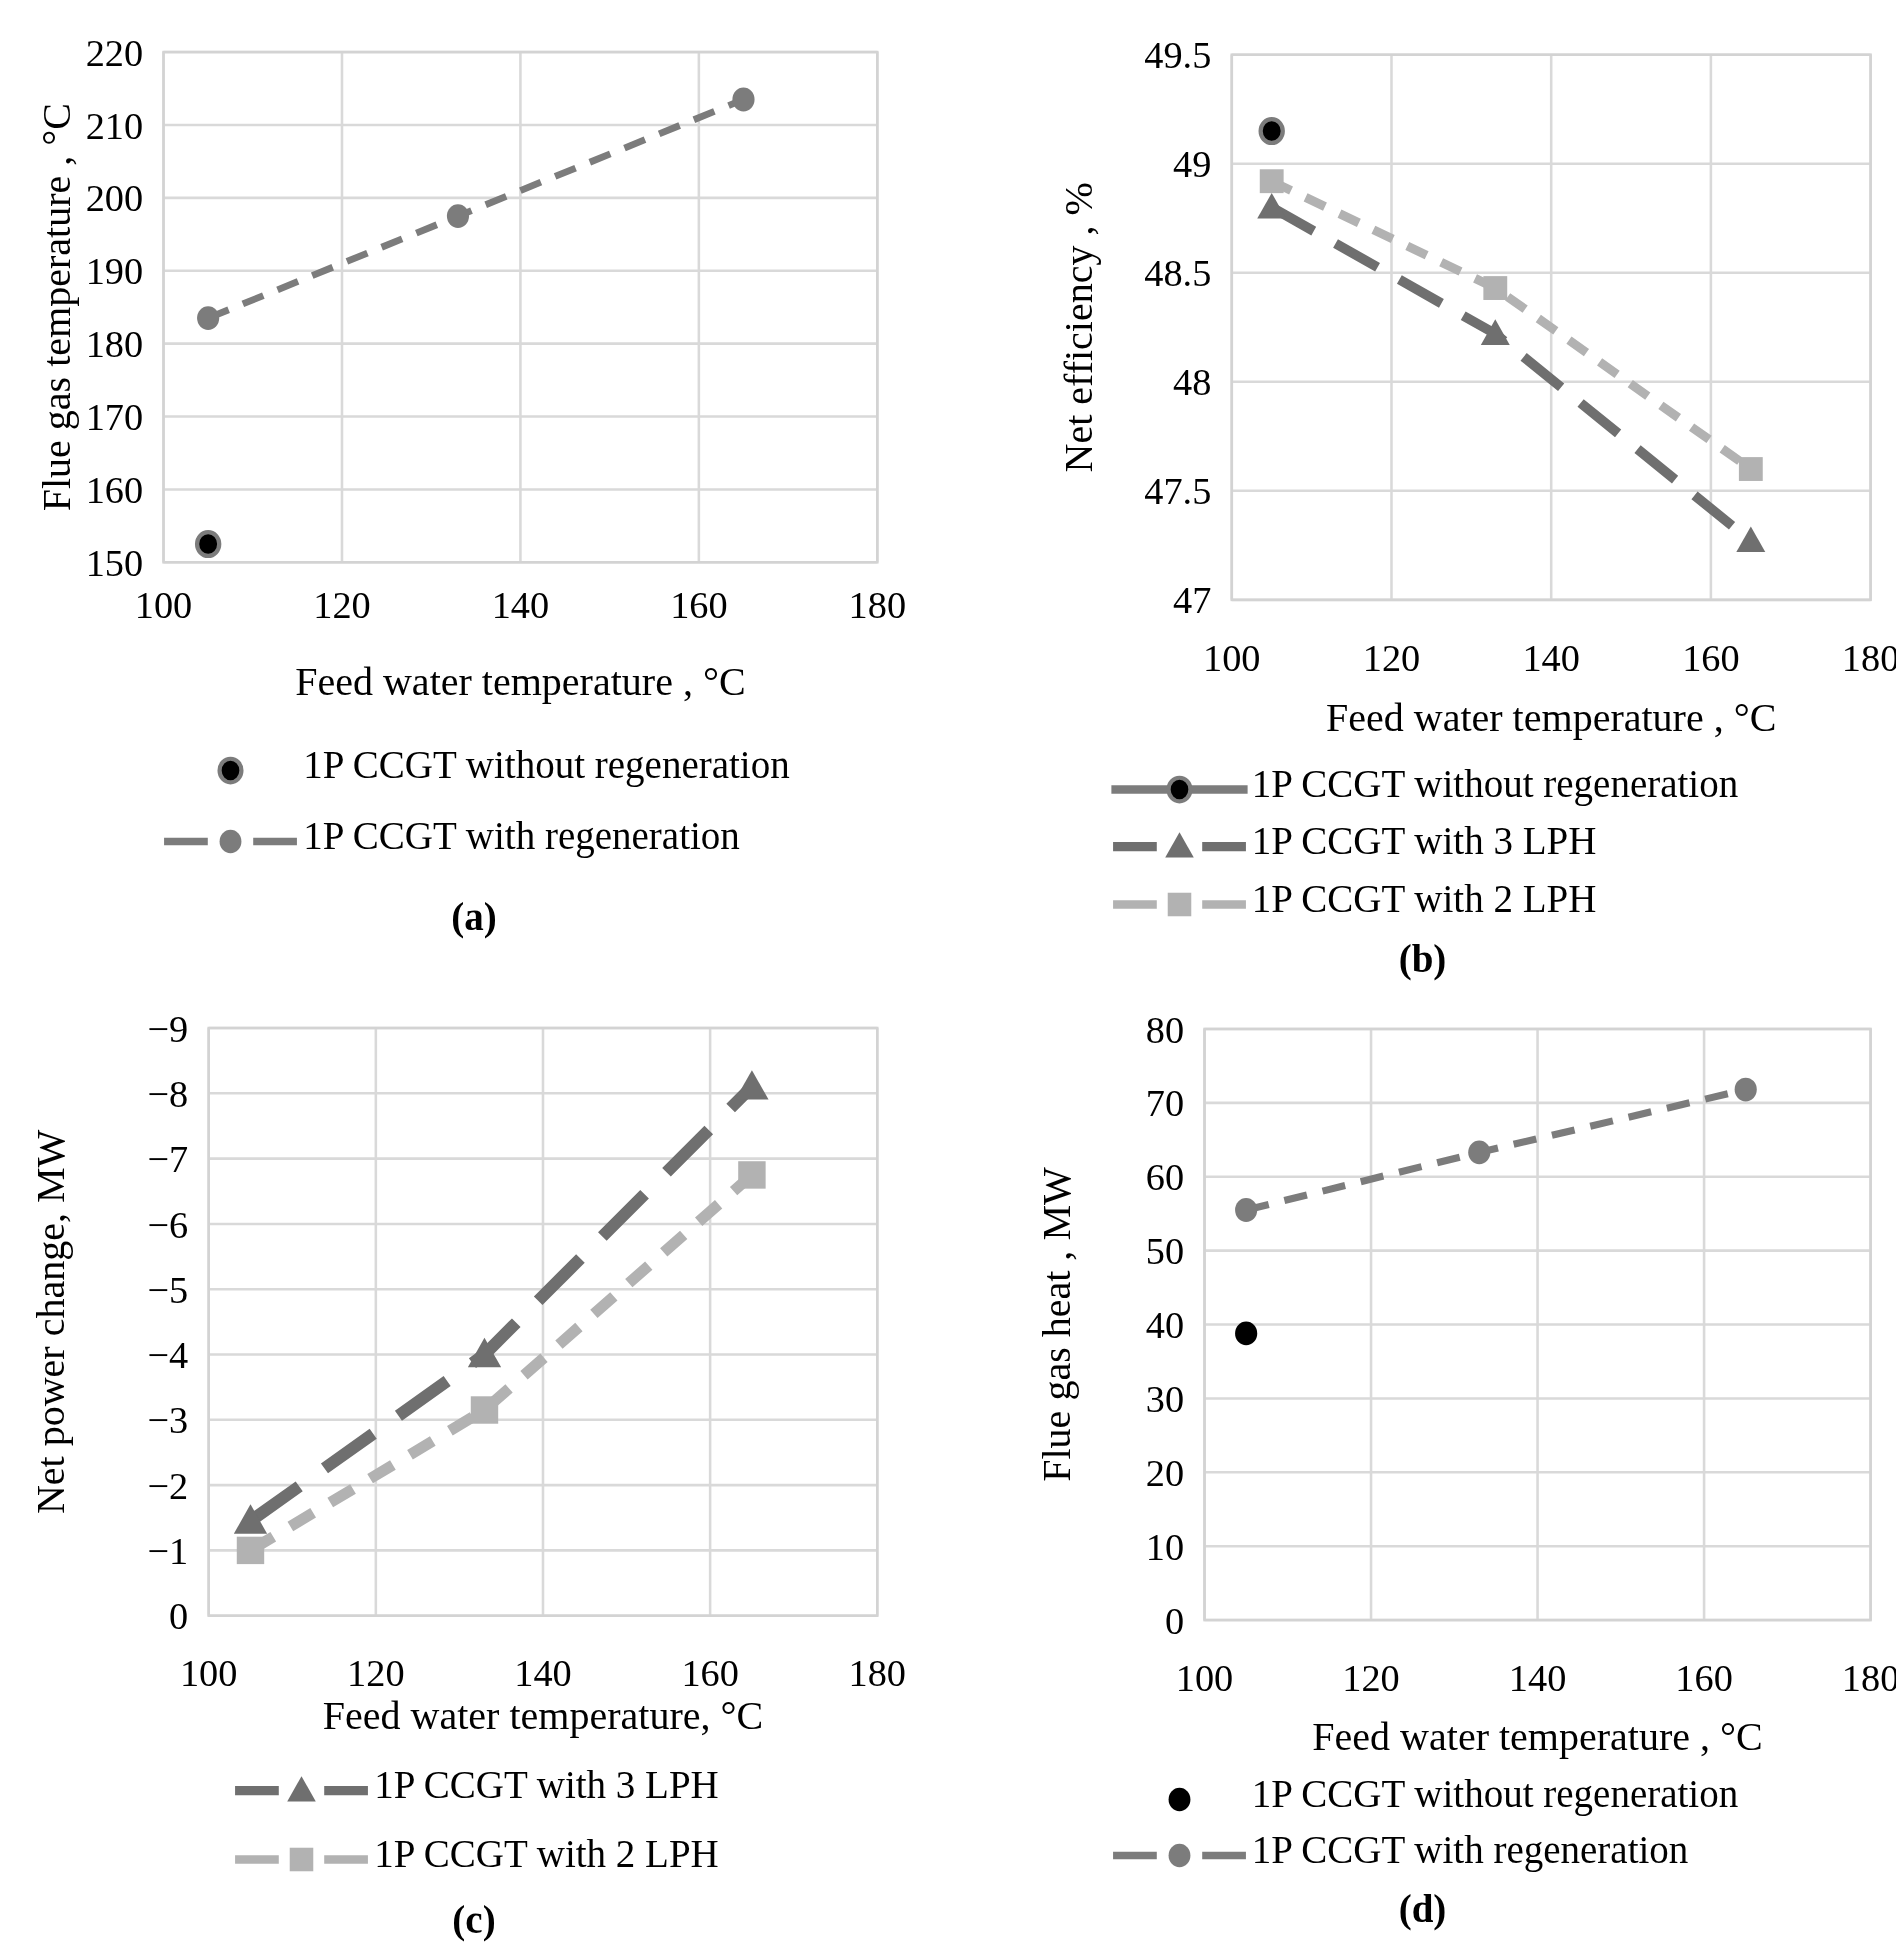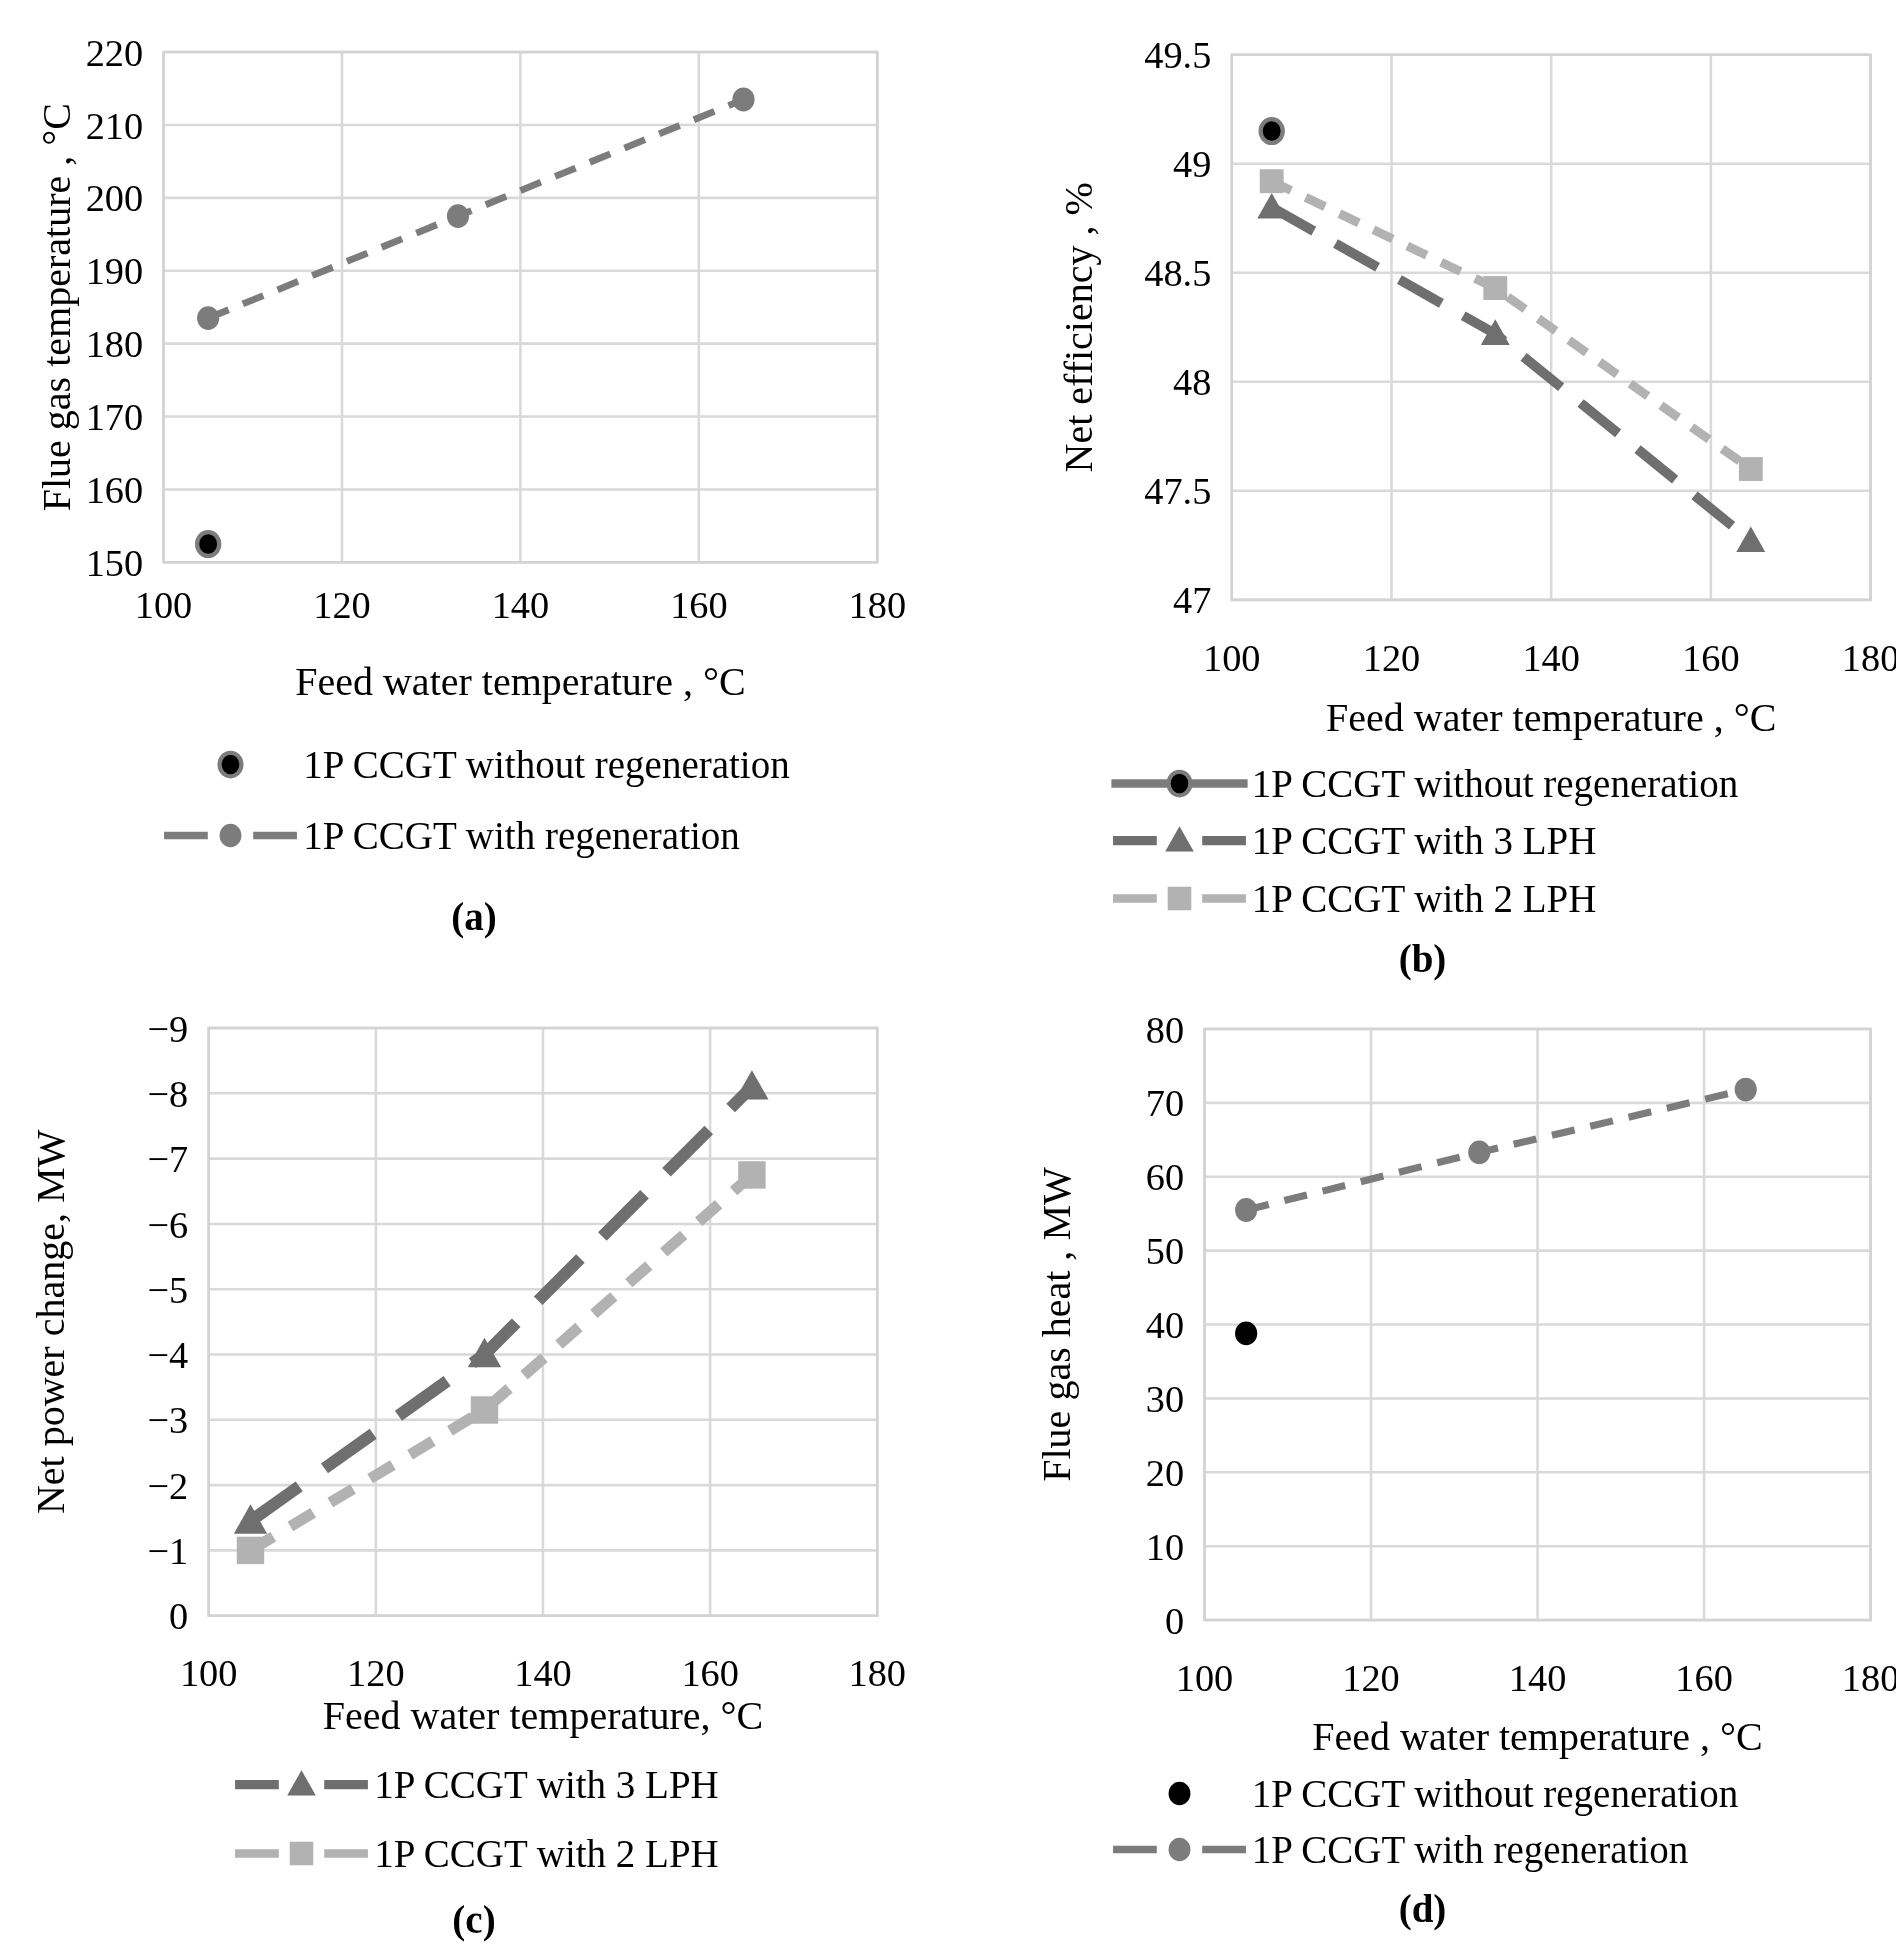--- a/index.html
+++ b/index.html
@@ -2,21 +2,21 @@
 <html style="font-size:13.6px"><head>
 <meta charset="utf-8">
 <style>
   html,body{margin:0;padding:0;background:#ffffff;}
   body{width:1897px;height:1944px;font-family:"Liberation Serif","DejaVu Serif",serif;color:#000;}
   .grid{display:grid;grid-template-columns:948px 949px;grid-template-rows:988px 956px;width:1897px;height:1944px;}
   figure.panel{margin:0;padding:0;display:flex;flex-direction:column;align-items:center;overflow:hidden;}
   svg.plot{display:block;flex:0 0 auto;}
   svg text{font-family:"Liberation Serif","DejaVu Serif",serif;fill:#000;}
   .legend{display:flex;flex-direction:column;align-items:flex-start;}
-  .legend-row{display:flex;align-items:center;}
+  .legend-row{display:flex;align-items:flex-end;}
   .legend-label{font-size:39px;line-height:49px;white-space:nowrap;}
   .caption{font-size:39px;font-weight:bold;text-align:center;}
   
   [data-chart="0"] .legend{margin-top:20.4px;gap:22px;}
   [data-chart="0"] .caption{margin-top:34px;}
   [data-chart="1"] .legend{margin-top:8.5px;gap:8.5px;}
   [data-chart="1"] .caption{margin-top:13.6px;}
   [data-chart="2"] .legend{margin-top:13.6px;gap:20.4px;}
   [data-chart="2"] .caption{margin-top:19px;}
   [data-chart="3"] .legend{margin-top:10.2px;gap:6.8px;}

